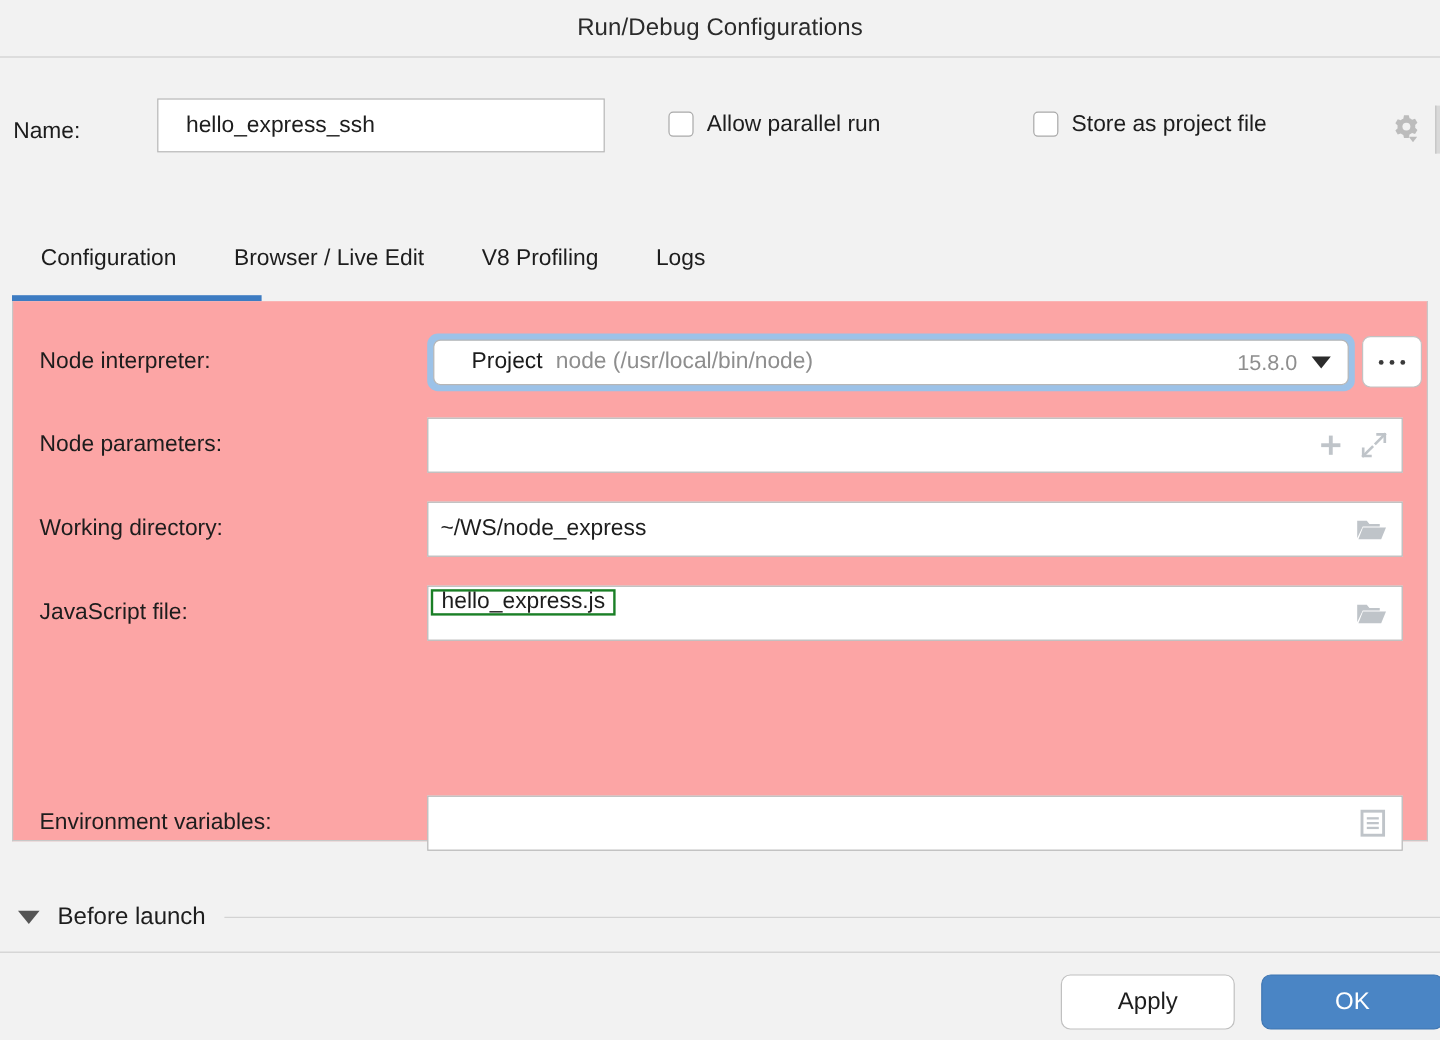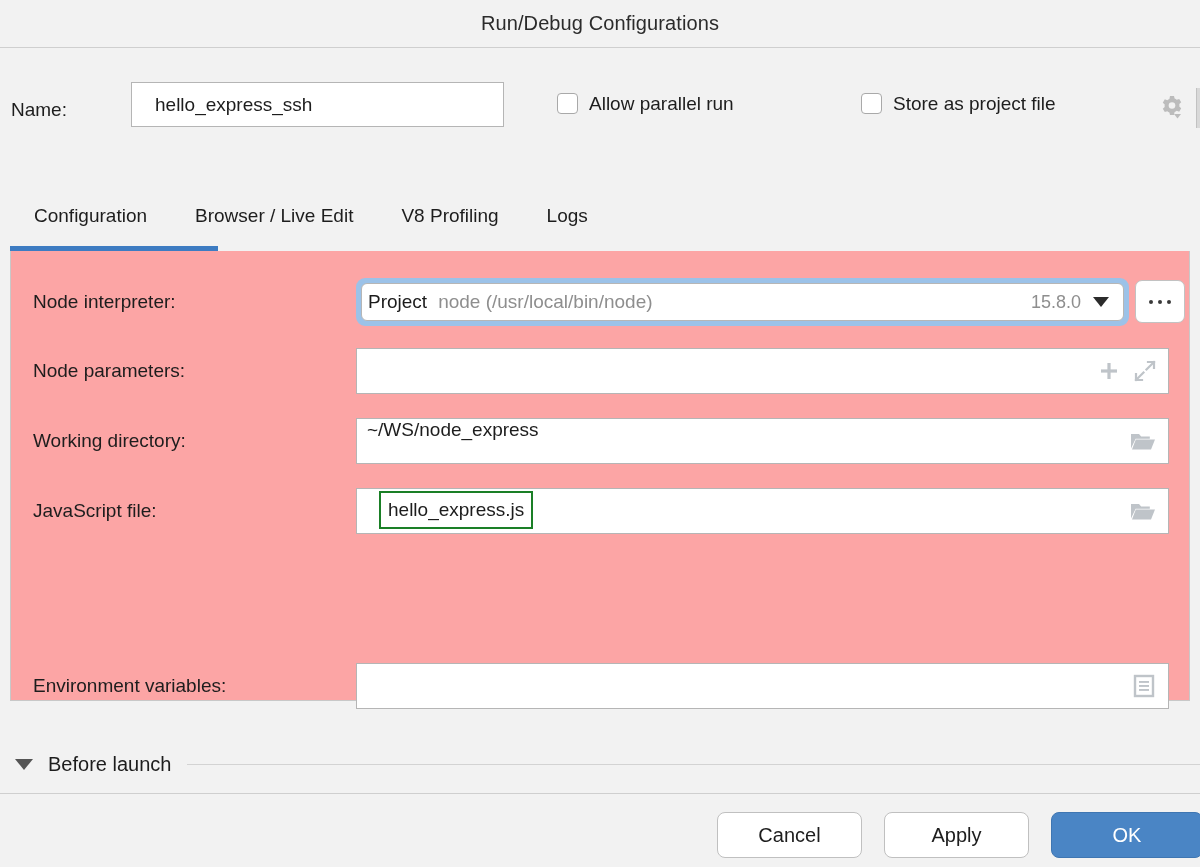--- a/index.html
+++ b/index.html
@@ -114,21 +114,21 @@
   .row-label {
     position: absolute; left: 22px; top: 12px;
     font-size: 19px; color: #1d1d1d;
     white-space: nowrap;
   }
   .field {
     position: absolute;
     height: 100%;
     background: #ffffff;
     border: 1px solid #b5b5b5;
-    display: flex; 
+    display: flex; align-items: center;
   }
   .field-text {
     font-size: 19px; color: #1d1d1d;
     padding-left: 10px;
     white-space: nowrap;
   }
 
   
   .interp-focus {
     position: absolute;
@@ -143,21 +143,21 @@
     position: absolute;
     left: 2px; top: 2px;
     width: 763px; height: 38px;
     background: #ffffff;
     border: 1px solid #b6b6b6;
     border-radius: 6px;
     display: flex; align-items: center;
   }
   .interp-project {
     font-size: 19px; color: #1b1b1b;
-    padding-left: 6px;
+    padding-left: 31px;
   }
   .interp-path {
     font-size: 19px; color: #8e8e8e;
     padding-left: 11px;
   }
   .interp-version {
     margin-left: auto;
     font-size: 18px; color: #8e8e8e;
   }
   .interp-arrow {
@@ -184,26 +184,26 @@
   .icon-slot {
     margin-left: auto;
     display: flex; align-items: center; gap: 14px;
     padding-right: 12px;
   }
 
   
   .green-box {
     position: absolute;
     left: 2px; top: 2px;
-    height: 38px;
+    height: 22px;
     border: 2px solid #1a7f26;
     background: #ffffff;
     display: flex; align-items: center;
     padding: 0 7px;
-    font-size: 19px; color: #1d1d1d; margin-left: 20px;
+    font-size: 19px; color: #1d1d1d;
   }
 
   
   .before-launch {
     position: absolute;
     left: 0; top: 742px; width: 1200px; height: 44px;
     display: flex; align-items: center;
   }
   .triangle-down {
     margin-left: 15px;
@@ -391,18 +391,17 @@
 
   <div class="before-launch">
     <span class="triangle-down"></span>
     <span class="bl-text">Before launch</span>
     <span class="bl-rule"></span>
   </div>
 
   <div class="footer-sep"></div>
 
   <div class="footer" style="left:0; width:1200px;">
-    <div class="btn btn-secondary btn-cancel">Cancel</div>
     <div class="btn btn-secondary btn-apply">Apply</div>
     <div class="btn btn-ok">OK</div>
   </div>
 
 </div>
 
 </body></html>

